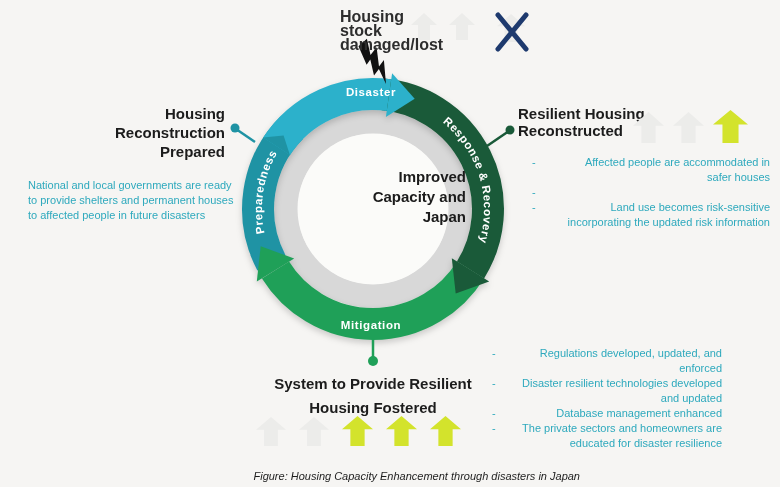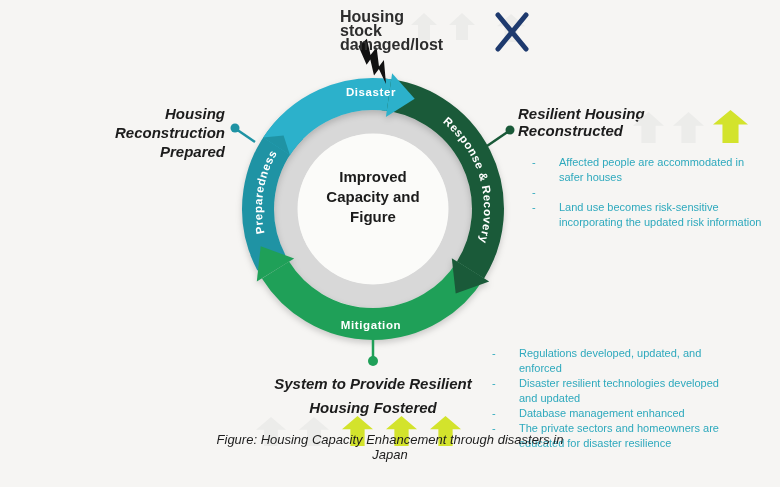--- a/index.html
+++ b/index.html
@@ -5,43 +5,43 @@
   html,body{margin:0;padding:0;}
   .canvas{
     position:relative;width:780px;height:487px;overflow:hidden;
     background:var(--bg);
     font-family:"Liberation Sans",sans-serif;
     color:var(--heading);
   }
   .abs{position:absolute;}
 
   
-  .big-heading{font-weight:bold;font-size:15px;line-height:19px;color:var(--heading);font-style:italic;}
+  .big-heading{font-weight:bold;font-size:15px;line-height:19px;color:var(--heading);}
   #left-heading{left:75px;top:104px;width:150px;text-align:right;}
   #right-heading{left:518px;top:105px;width:140px;text-align:left;line-height:17px;}
   #bottom-heading{left:273px;top:372px;width:200px;text-align:center;line-height:24px;}
 
   .teal-body{color:var(--tealtext);font-size:11px;line-height:15px;}
   #left-paragraph{left:28px;top:178px;width:215px;}
 
   .teal-list{color:var(--tealtext);font-size:11px;line-height:15px;}
   #right-list{left:532px;top:155px;width:238px;}
   #bottom-list{left:492px;top:346px;width:230px;}
   .li{display:flex;}
   .li .dash{width:27px;flex:none;}
-  .li .li-text{flex:1;}
+  .li .li-text{flex:1;text-align:right;}
 
   #top-annotation{left:340px;top:10px;width:84px;font-size:16px;font-weight:bold;
     line-height:14px;color:#2d2d2d;}
 
-  #center-text{left:288px;top:167px;width:170px;text-align:center;
+  #center-text{left:296px;top:167px;width:170px;text-align:right;
     font-weight:bold;font-size:15px;line-height:20px;color:#1b1b1b;}
 
-  #caption{left:200px;top:432px;width:380px;text-align:center;
-    font-style:italic;font-size:13px;color:#1d1d1d;}
+  #caption{left:200px;top:470px;width:380px;text-align:right;
+    font-style:italic;font-size:11px;color:#1d1d1d;}
 
   
   .arrow-row{position:absolute;display:flex;align-items:flex-end;}
   .block-arrow{display:inline-block;
     clip-path:polygon(50% 0%,100% 44%,73% 44%,73% 100%,27% 100%,0% 44%,27% 44%,27% 100%,73% 100%,73% 44%,100% 44%);
     clip-path:polygon(50% 0%,100% 44%,73% 44%,73% 100%,27% 100%,27% 44%,0% 44%);}
   .block-arrow.faded{background:var(--faded);}
   .block-arrow.yellow{background:var(--yellow);}
   #top-arrows{left:411px;top:13px;gap:12px;}
   #top-arrows .block-arrow{width:26px;height:27px;}
@@ -130,37 +130,38 @@
       <line class="conn conn-green" x1="373" y1="339" x2="373" y2="359"></line>
       <circle class="dot-green" cx="373" cy="361" r="5"></circle>
     </g>
 
     <polygon class="bolt" points="358.5,46.3 366.9,38.8 370.5,54.9 376.6,47.2 379.0,66.6 383.9,60.1 386.0,84.0 378.9,68.9 374.0,75.4 370.3,59.4 366.6,64.8"></polygon>
   </svg>
 
   <div class="abs" id="center-text">
     <div>Improved</div>
     <div>Capacity and</div>
-    <div>Figure</div>
+    <div>Japan</div>
   </div>
 
   <div class="abs" id="top-annotation">Housing stock damaged/lost</div>
   <div class="arrow-row" id="top-arrows">
       <span class="block-arrow faded"></span>
       <span class="block-arrow faded"></span>
     </div>
   <div class="abs" id="crossed-arrow">
     <span class="block-arrow faded"></span>
     <svg width="38" height="42" viewBox="0 0 38 42">
       <line class="xmark" x1="5" y1="4" x2="33" y2="38"></line>
       <line class="xmark" x1="33" y1="4" x2="5" y2="38"></line>
     </svg>
   </div>
 
   <div class="abs big-heading" id="left-heading">Housing Reconstruction Prepared</div>
+  <div class="abs teal-body" id="left-paragraph">National and local governments are ready to provide shelters and permanent houses to affected people in future disasters</div>
 
   <div class="abs big-heading" id="right-heading">Resilient Housing Reconstructed</div>
   <div class="arrow-row" id="right-arrows">
       <span class="block-arrow faded"></span>
       <span class="block-arrow faded"></span>
       <span class="block-arrow yellow"></span>
     </div>
   <div class="abs teal-list" id="right-list">
       <div class="li">
         <span class="dash">-</span>

